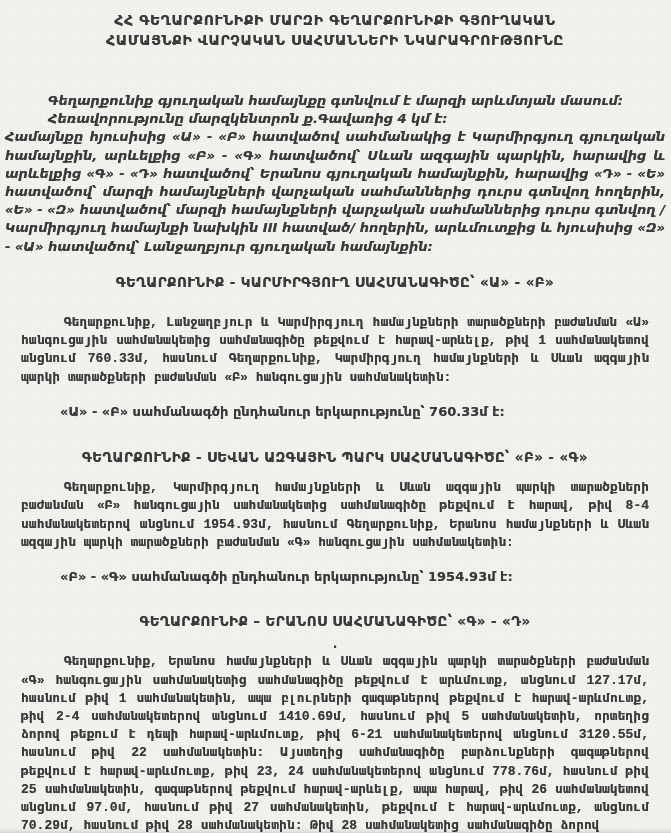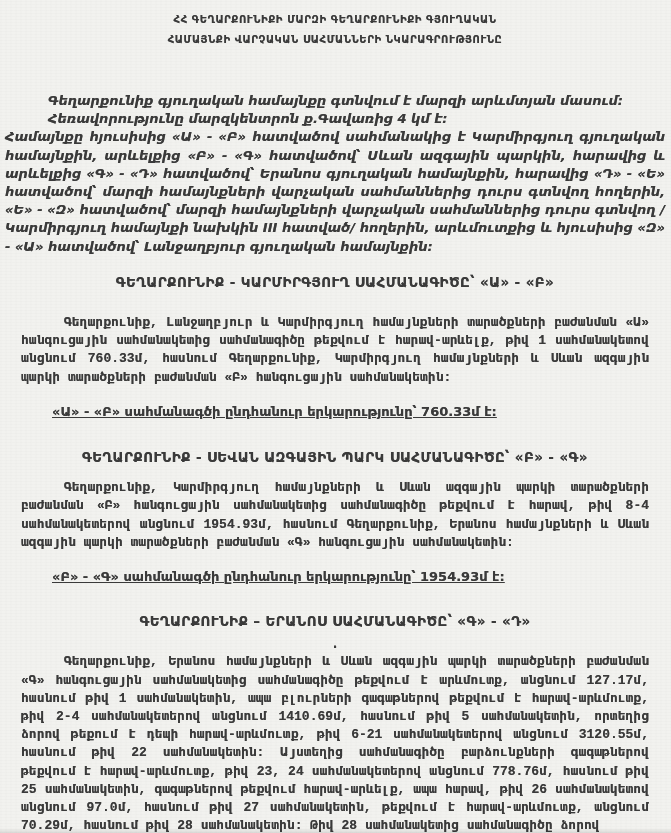--- a/index.html
+++ b/index.html
@@ -21,42 +21,42 @@
     line-height:18.2px;
     text-shadow:0 0 0.6px rgba(70,70,70,0.75);
   }
   .page::after{ 
     content:"";position:absolute;left:0;right:0;bottom:0;height:5px;
     background:linear-gradient(to bottom, rgba(0,0,0,0), rgba(0,0,0,0.10));
     pointer-events:none;
   }
   .doc-title{
     text-align:center;
-    font-size:10px;
+    font-size:14px;
     line-height:20px;
     letter-spacing:0.6px;
     margin:2px 0 0 0;
   }
   .intro{margin-top:42px;font-style:italic;}
   .p-indent{ text-indent:43px; margin:0; text-align:justify; }
   .p-block{ margin:0; text-align:justify; text-justify:inter-word; }
   .section-heading{
     text-align:center;
     font-size:13.5px;
     letter-spacing:0.4px;
     margin:8px;
   }
   .sec1 .section-heading{margin-top:17px;}
   .sec1 .sec-body{margin-top:23px;}
   .sec2 .section-heading{margin-top:27px;}
   .sec2 .sec-body{margin-top:13px;}
   .sec3 .section-heading{margin-top:26px;}
   .sec3 .sec-body{margin-top:3px;}
   .sec-body{ text-indent:43px; text-align:justify; text-justify:inter-word; margin:16px;font-family:Liberation Mono, monospace; }
-  .length-line{ text-indent:43px; margin:4px;text-decoration:underline; }
+  .length-line{ text-indent:43px; margin:12px; }
   .sub-dot{ text-align:center; line-height:12px; height:12px; margin:2px 0 0 0; font-size:12px; }
 </style>
 </head>
 <body>
 
 <div class="page">
 
   <div class="doc-title">
     <div>ՀՀ ԳԵՂԱՐՔՈՒՆԻՔԻ ՄԱՐԶԻ ԳԵՂԱՐՔՈՒՆԻՔԻ ԳՅՈՒՂԱԿԱՆ</div>
     <div>ՀԱՄԱՅՆՔԻ ՎԱՐՉԱԿԱՆ ՍԱՀՄԱՆՆԵՐԻ ՆԿԱՐԱԳՐՈՒԹՅՈՒՆԸ</div>

